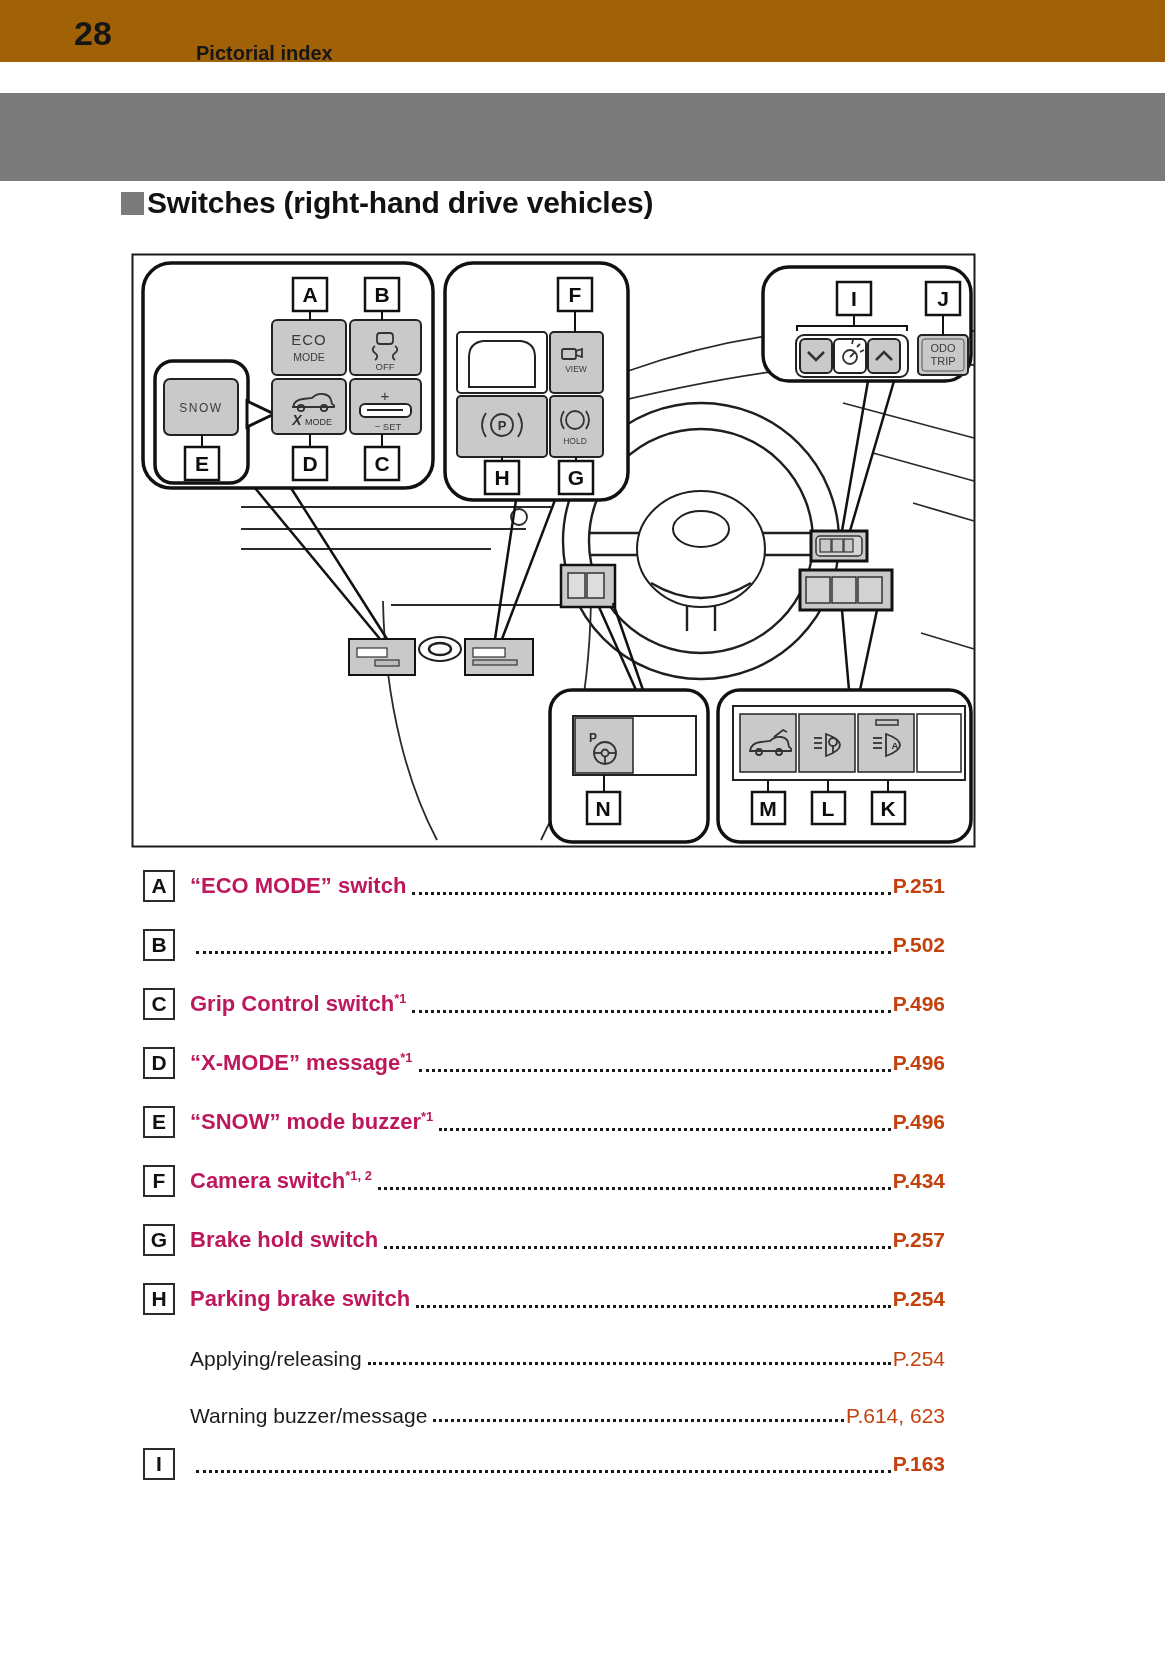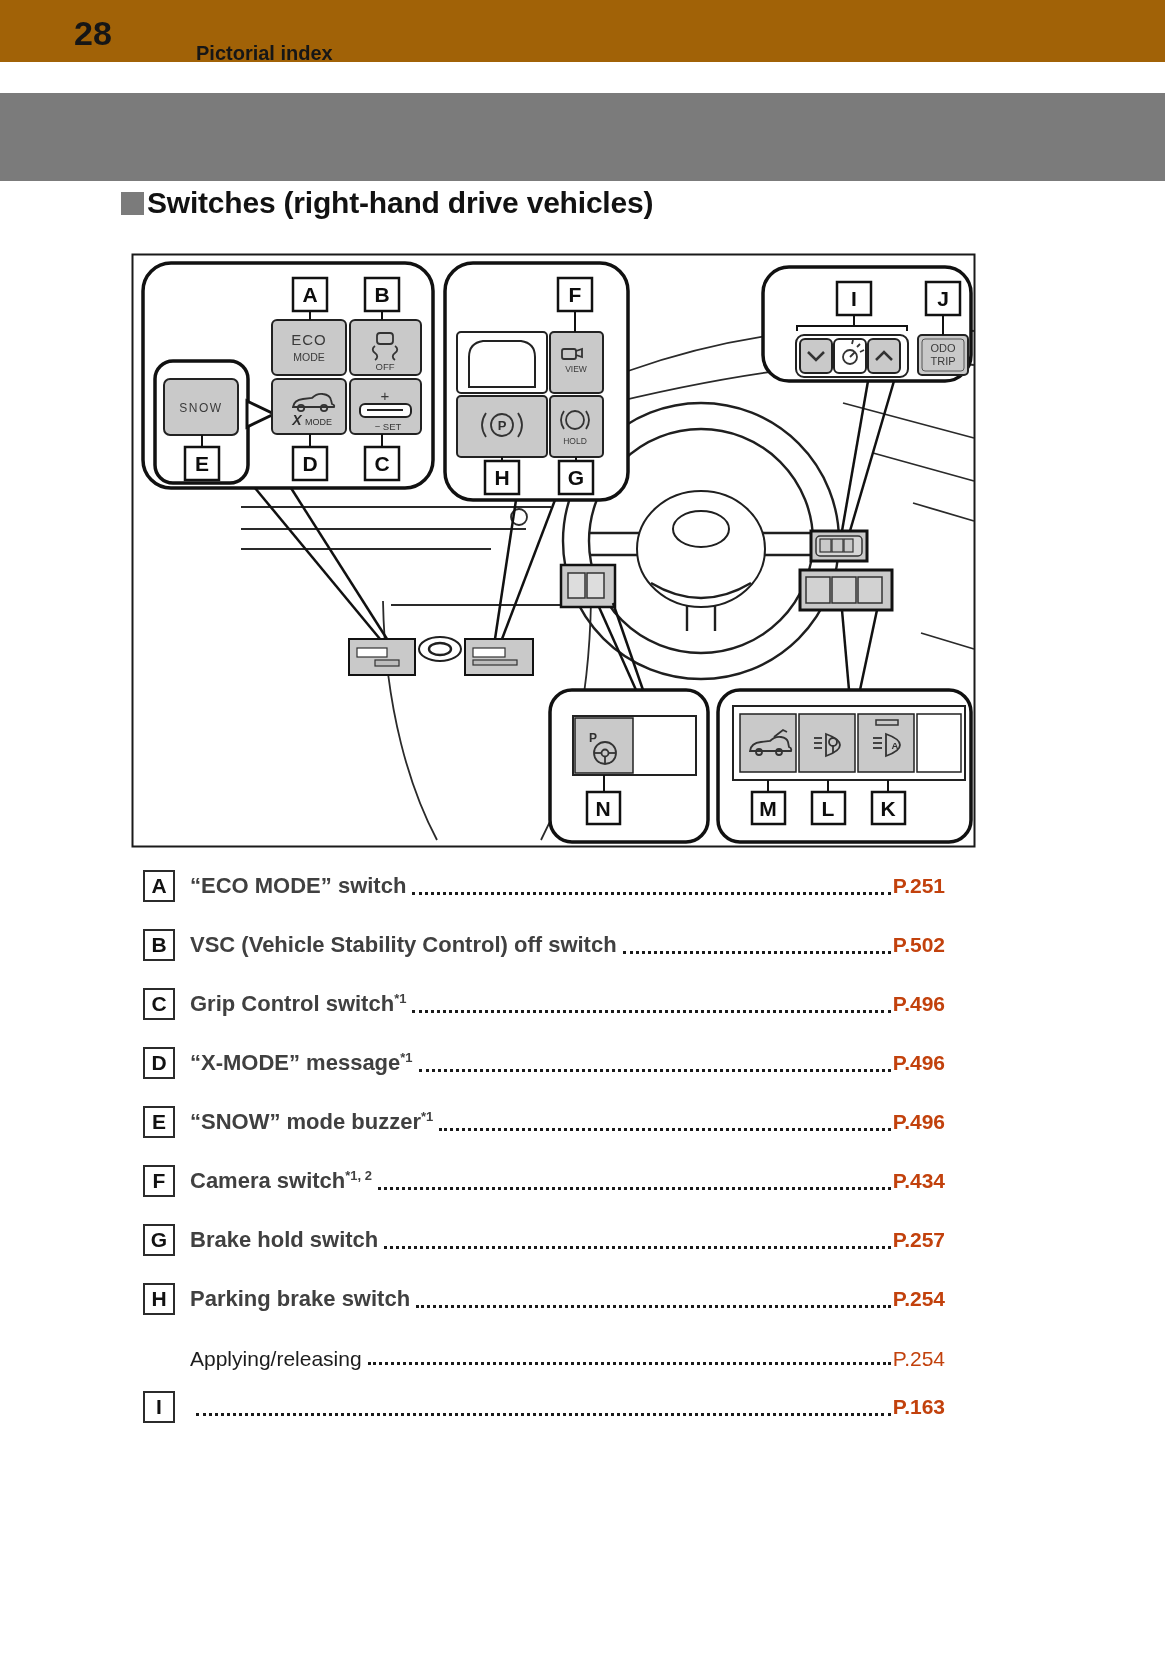--- a/index.html
+++ b/index.html
@@ -29,21 +29,21 @@
   .lbl text{font-size:21px;font-weight:700;fill:#0d0d0d;text-anchor:middle;}
   .ic{stroke:#333;stroke-width:1.8;fill:none;}
   .swt{text-anchor:middle;fill:#3a3a3a;}
   .tgt{fill:#c9c9c9;stroke:#111;}
   
   .index{top:870px;left:143px;width:802px;}
   .row{display:flex;align-items:center;height:32px;margin-bottom:27px;}
   .row.sub{height:26px;margin-bottom:19px;padding-left:47px;margin-top:31px;}
   .lbox{width:28px;height:28px;border:2px solid #2b2b2b;display:flex;align-items:center;justify-content:center;
         font-size:21px;font-weight:700;color:#111;margin-right:15px;flex:0 0 auto;}
-  .itext{font-size:22px;font-weight:700;white-space:nowrap;color:#404040;}
+  .itext{font-size:22px;font-weight:700;white-space:nowrap;color:#be185d;}
   .row.sub .itext{font-size:21px;font-weight:400;color:#1c1c1c;}
   .itext sup{font-size:13px;font-weight:700;}
   .dots{flex:1;border-bottom:3px dotted #1a1a1a;margin:0 2px 7px 6px;align-self:flex-end;min-width:30px;}
   .ipage{font-size:21px;font-weight:700;white-space:nowrap;color:#c2410c;}
   .row.sub .ipage{font-weight:400;}
 </style>
 </head>
 <body>
 
 <div class="abs header">
@@ -358,21 +358,20 @@
 
 <div class="abs index">
     <div class="row">
     <span class="lbox">A</span>
     <span class="itext"><span class="t">“ECO MODE” switch</span></span>
     <span class="dots"></span>
     <span class="ipage">P.251</span>
   </div>
     <div class="row">
     <span class="lbox">B</span>
-    <span class="itext"><span class="t">VSC (Vehicle Stability Control) off switch </span></span>
     <span class="dots"></span>
     <span class="ipage">P.502</span>
   </div>
     <div class="row">
     <span class="lbox">C</span>
     <span class="itext"><span class="t">Grip Control switch</span><sup>*1</sup></span>
     <span class="dots"></span>
     <span class="ipage">P.496</span>
   </div>
     <div class="row">
@@ -404,18 +403,24 @@
     <span class="itext"><span class="t">Parking brake switch</span></span>
     <span class="dots"></span>
     <span class="ipage">P.254</span>
   </div>
     <div class="row sub">
 
     <span class="itext"><span class="t">Applying/releasing</span></span>
     <span class="dots"></span>
     <span class="ipage">P.254</span>
   </div>
+    <div class="row sub">
+
+    <span class="itext"><span class="t">Warning buzzer/message </span></span>
+    <span class="dots"></span>
+    <span class="ipage">P.614, 623</span>
+  </div>
     <div class="row">
     <span class="lbox">I</span>
     <span class="dots"></span>
     <span class="ipage">P.163</span>
   </div>
   </div>
 
 </body></html>

